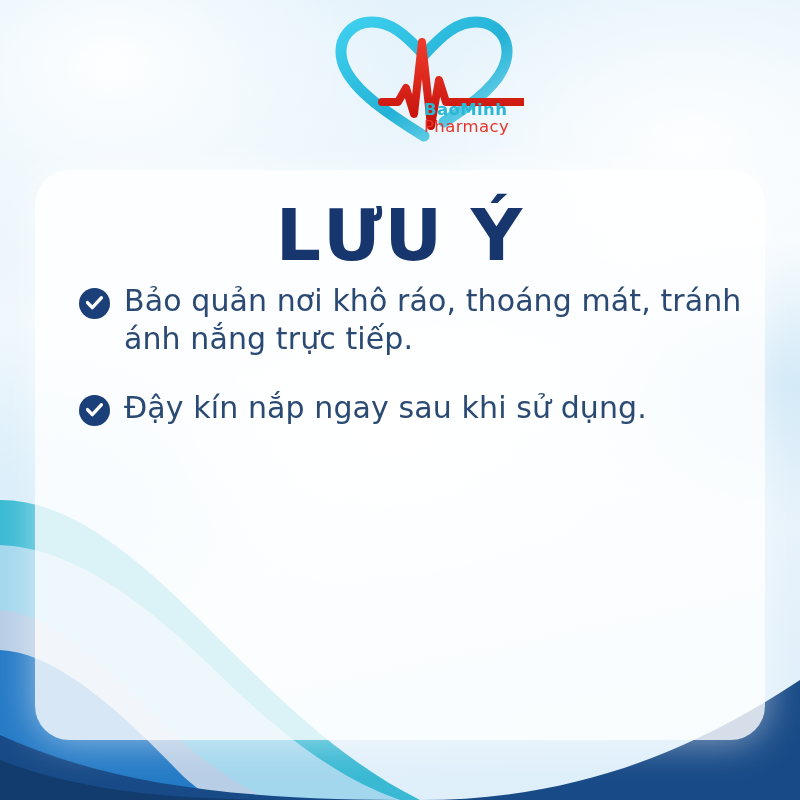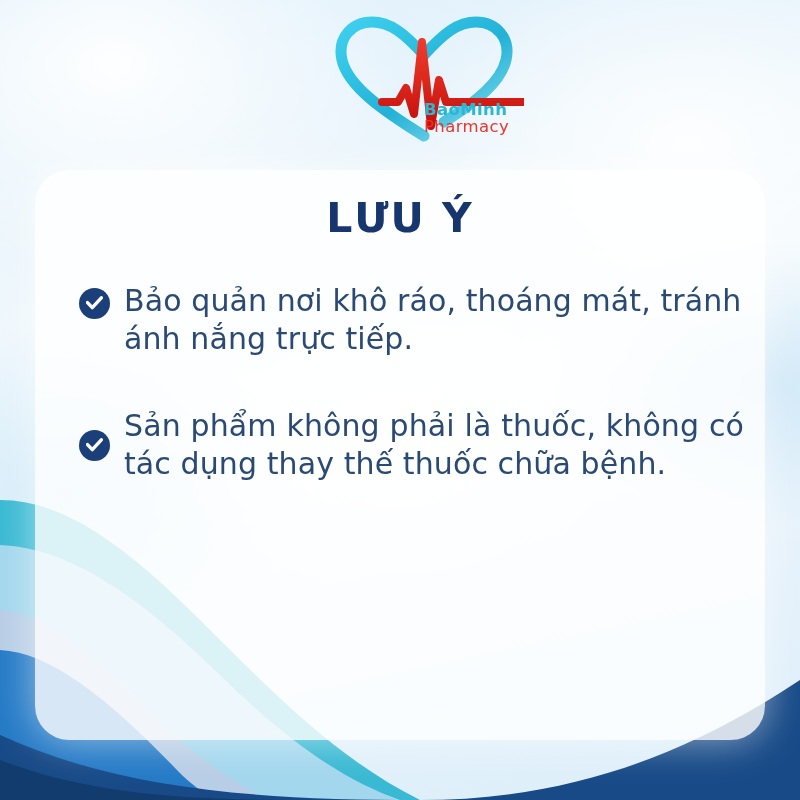--- a/index.html
+++ b/index.html
@@ -58,21 +58,21 @@
     position:absolute;
     left:35px; top:170px; width:730px; height:570px;
     background:rgba(255,255,255,0.82);
     border-radius:34px;
     box-shadow:0 0 40px rgba(255,255,255,0.55);
   }
 
   .title {
     position:absolute; left:0; right:0; top:24px;
     text-align:center;
-    font-size:41px;
+    font-size:71px;
     font-weight:bold;
     letter-spacing:2px;
     color:#18366e;
     font-family:"DejaVu Sans", sans-serif;
   }
 
   .list {
     position:absolute;
     left:44px; right:20px; top:112px;
   }
@@ -163,28 +163,28 @@
 
       <div class="item item-1">
         <span class="check">
           <svg width="17" height="15" viewBox="0 0 17 15" aria-hidden="true">
             <path d="M1.5,6.6 L6.3,11.6 L15.3,1.8" fill="none" stroke="#ffffff" stroke-width="3.4" stroke-linecap="round" stroke-linejoin="round"></path>
           </svg>
         </span>
         <span class="item-text">Bảo quản nơi khô ráo, thoáng mát, tránh ánh nắng trực tiếp.</span>
       </div>
 
-
-      <div class="spacer-3"></div>
-
-      <div class="item item-3">
+      <div class="item item-2">
         <span class="check">
           <svg width="17" height="15" viewBox="0 0 17 15" aria-hidden="true">
             <path d="M1.5,6.6 L6.3,11.6 L15.3,1.8" fill="none" stroke="#ffffff" stroke-width="3.4" stroke-linecap="round" stroke-linejoin="round"></path>
           </svg>
         </span>
-        <span class="item-text">Sản phẩm không phải là thuốc, không có tác dụng thay thế thuốc chữa bệnh.</span>
+        <span class="item-text">Đậy kín nắp ngay sau khi sử dụng.</span>
       </div>
+
+      <div class="spacer-3"></div>
+
 
     </div>
   </div>
 
 </div>
 
 </body></html>

